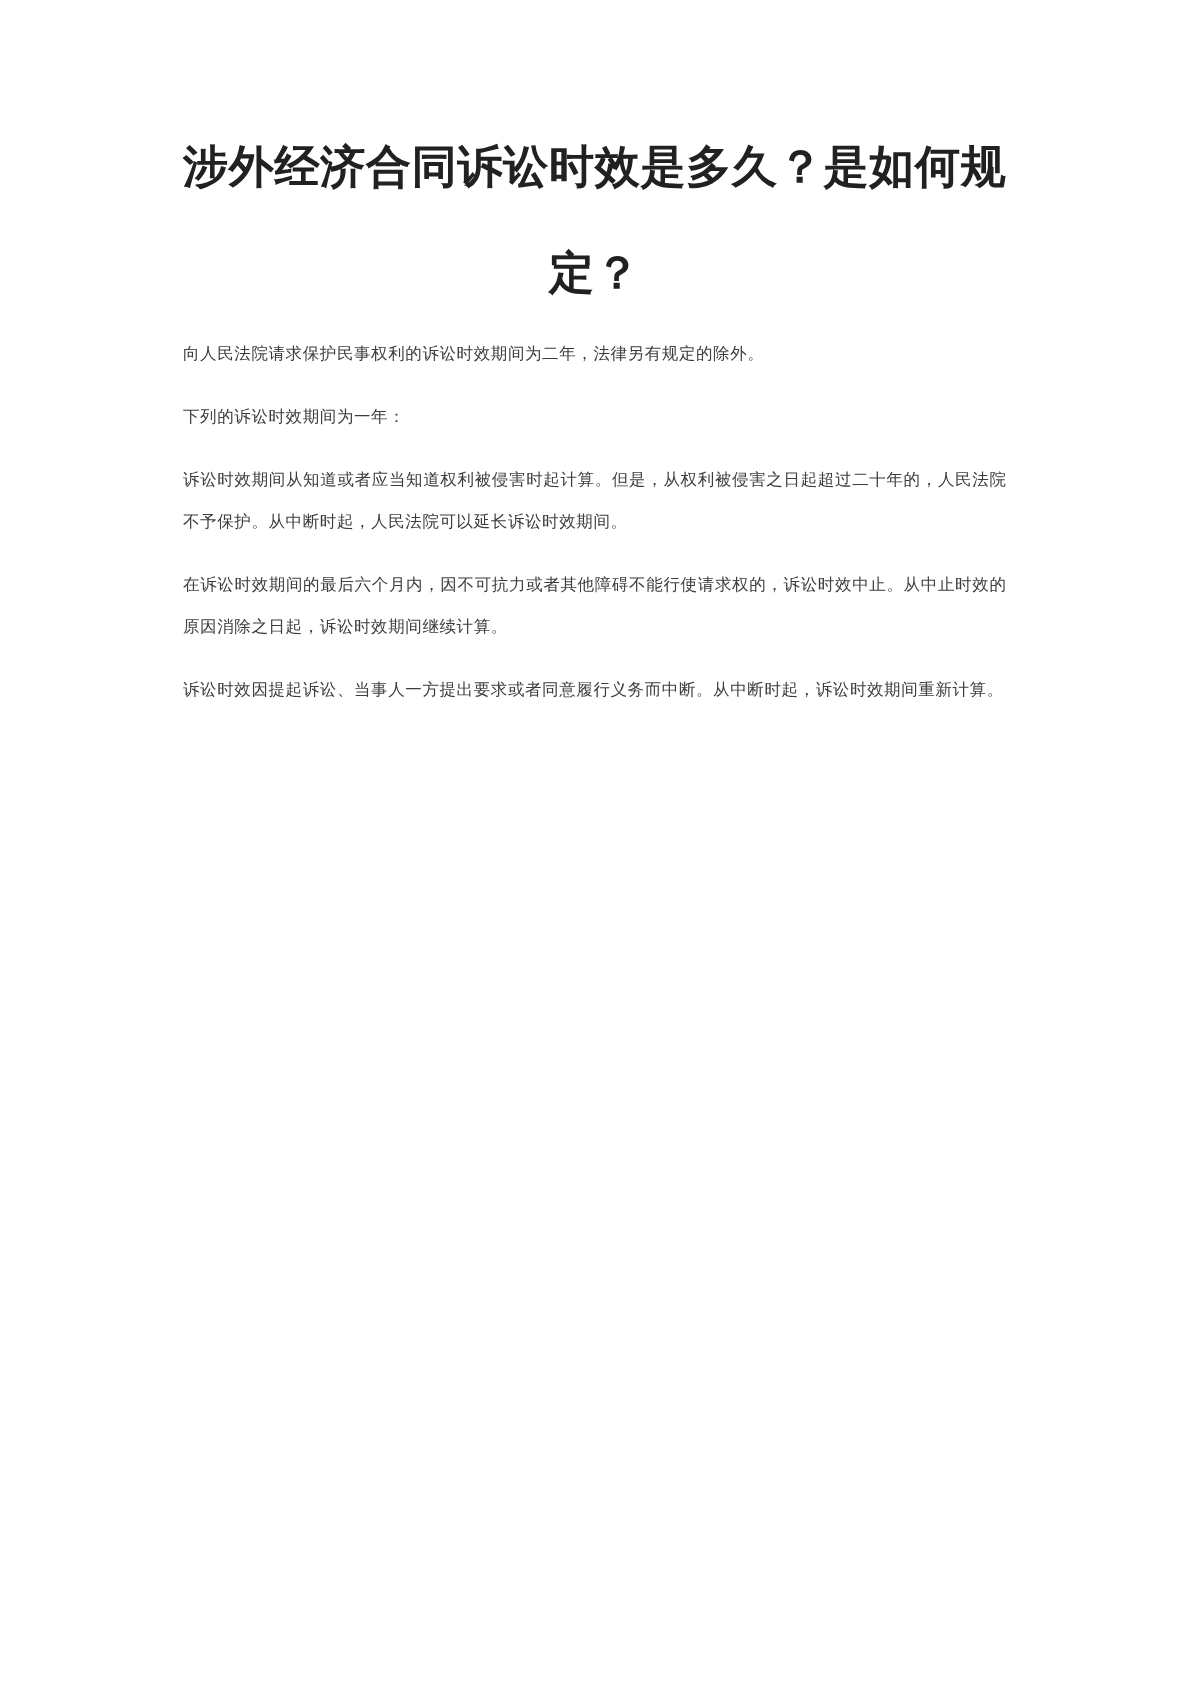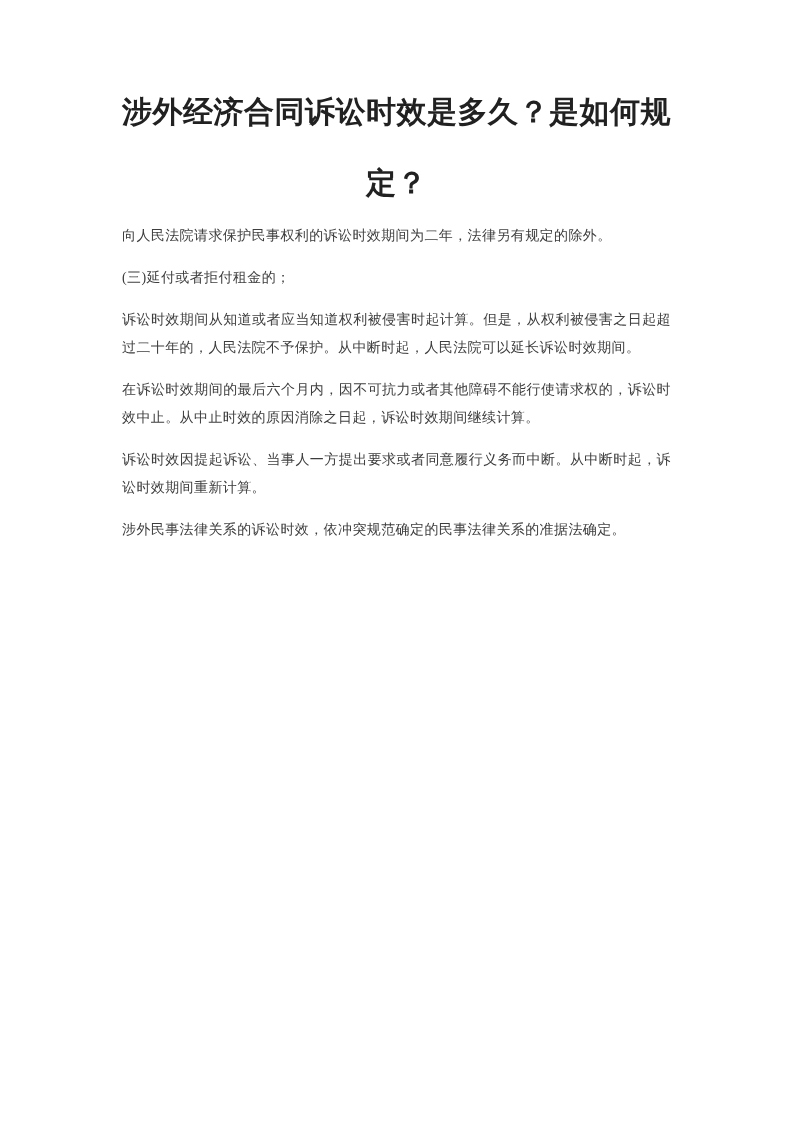--- a/index.html
+++ b/index.html
@@ -28,34 +28,33 @@
     font-weight: 700;
     text-align: center;
     color: #212121;
     letter-spacing: 0.5px;
   }
   .article {
     margin: 4px 122px 0 122px;
   }
   .article p {
     margin: 0 0 14px 0;
-    font-size: 14px;
+    font-size: 11px;
     line-height: 28px;
     color: #3d3d3d;
     text-align: justify;
     text-justify: inter-ideograph;
     letter-spacing: 0.4px;
   }
 </style>
 </head>
 <body>
 
 <main class="page">
   <h1 class="page-title">涉外经济合同诉讼时效是多久？是如何规定？</h1>
   <section class="article">
     <p>向人民法院请求保护民事权利的诉讼时效期间为二年，法律另有规定的除外。</p>
-    <p>(三)延付或者拒付租金的；</p>
+    <p>下列的诉讼时效期间为一年：</p>
     <p>诉讼时效期间从知道或者应当知道权利被侵害时起计算。但是，从权利被侵害之日起超过二十年的，人民法院不予保护。从中断时起，人民法院可以延长诉讼时效期间。</p>
     <p>在诉讼时效期间的最后六个月内，因不可抗力或者其他障碍不能行使请求权的，诉讼时效中止。从中止时效的原因消除之日起，诉讼时效期间继续计算。</p>
     <p>诉讼时效因提起诉讼、当事人一方提出要求或者同意履行义务而中断。从中断时起，诉讼时效期间重新计算。</p>
-    <p>涉外民事法律关系的诉讼时效，依冲突规范确定的民事法律关系的准据法确定。</p>
   </section>
 </main>
 
 </body></html>

